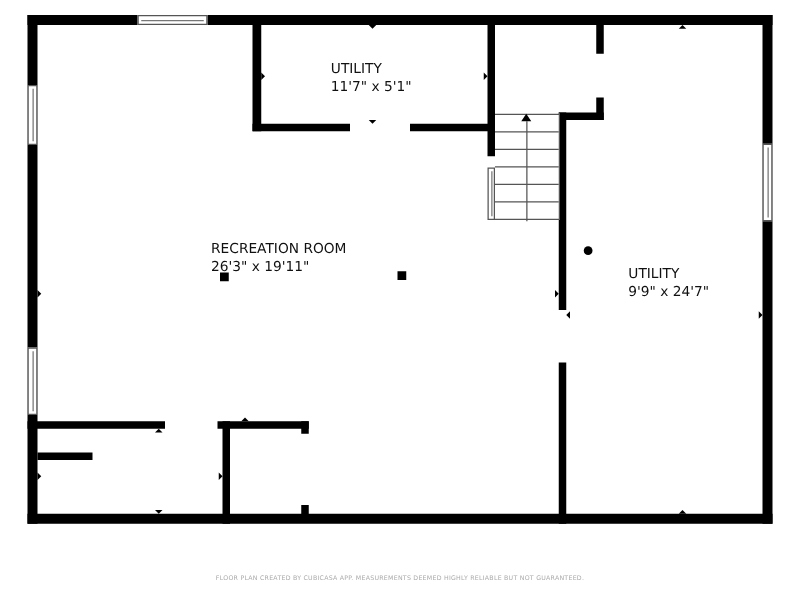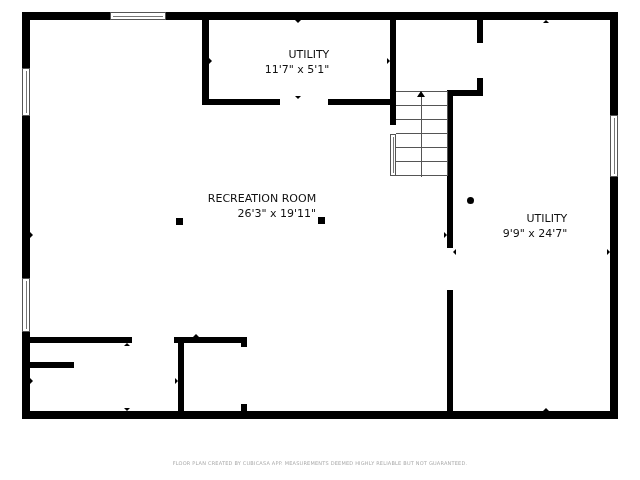--- a/index.html
+++ b/index.html
@@ -1,21 +1,21 @@
 <!DOCTYPE html>
 <html><head>
 <meta charset="utf-8">
 <style>
   html, body { margin:0; padding:0; background:#ffffff; }
   body { width:640px; height:480px; position:relative; overflow:hidden; font-family:"DejaVu Sans", sans-serif; }
   .w { position:absolute; background:#000; }
   .win { position:absolute; background:#fff; border:1px solid #555; box-sizing:border-box; }
   .win.h::after { content:""; position:absolute; left:2px; right:2px; top:50%; height:0; border-top:1px solid #777; }
   .win.v::after { content:""; position:absolute; top:2px; bottom:2px; left:50%; width:0; border-left:1px solid #777; }
-  .label { position:absolute; text-align:right; color:#111; font-size:11px; line-height:15px; transform:translateX(-50%); white-space:nowrap; }
+  .label { position:absolute; text-align:left; color:#111; font-size:11px; line-height:15px; transform:translateX(-50%); white-space:nowrap; }
   .label .nm { display:block; }
   .label .dm { display:block; }
   .dot { position:absolute; background:#000; }
   .stair { position:absolute; border:1px solid #555; box-sizing:border-box; background:#fff; }
   .tread { position:absolute; left:0; right:0; height:0; border-top:1px solid #555; }
   .arrowline { position:absolute; width:0; border-left:1px solid #555; }
   .arrowhead { position:absolute; width:0; height:0; border-left:4px solid transparent; border-right:4px solid transparent; border-bottom:6px solid #000; }
   .tick { position:absolute; width:0; height:0; }
   .tick.dn { border-left:3px solid transparent; border-right:3px solid transparent; border-top:3px solid #000; }
   .tick.up { border-left:3px solid transparent; border-right:3px solid transparent; border-bottom:3px solid #000; }
@@ -85,21 +85,21 @@
   <div class="tick up" style="left:193px;top:334px;"></div>
   <div class="tick up" style="left:124px;top:343px;"></div>
   <div class="tick dn" style="left:124px;top:408px;"></div>
   <div class="tick rt" style="left:30px;top:378px;"></div>
   <div class="tick rt" style="left:175px;top:378px;"></div>
 
   <div class="label" style="left:297px;top:47px;">
     <span class="nm">UTILITY</span>
     <span class="dm">11'7" x 5'1"</span>
   </div>
-  <div class="label" style="left:223px;top:191px;margin-left:39px;">
+  <div class="label" style="left:223px;top:191px;">
     <span class="nm">RECREATION ROOM</span>
     <span class="dm">26'3" x 19'11"</span>
   </div>
   <div class="label" style="left:535px;top:211px;">
     <span class="nm">UTILITY</span>
     <span class="dm">9'9" x 24'7"</span>
   </div>
 
   <div class="footer">FLOOR PLAN CREATED BY CUBICASA APP. MEASUREMENTS DEEMED HIGHLY RELIABLE BUT NOT GUARANTEED.</div>
 </div>

